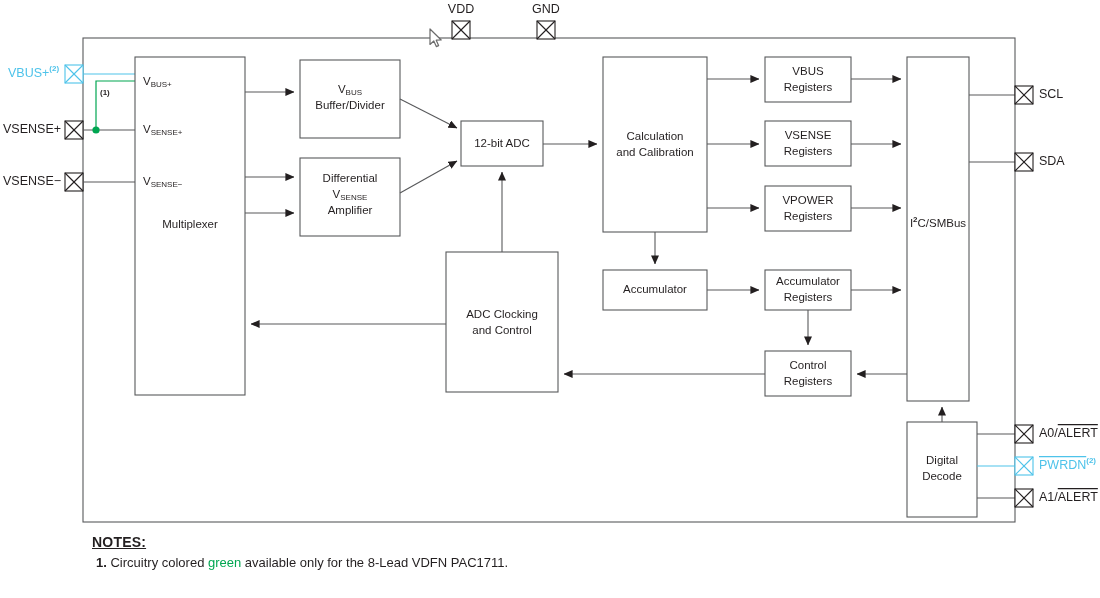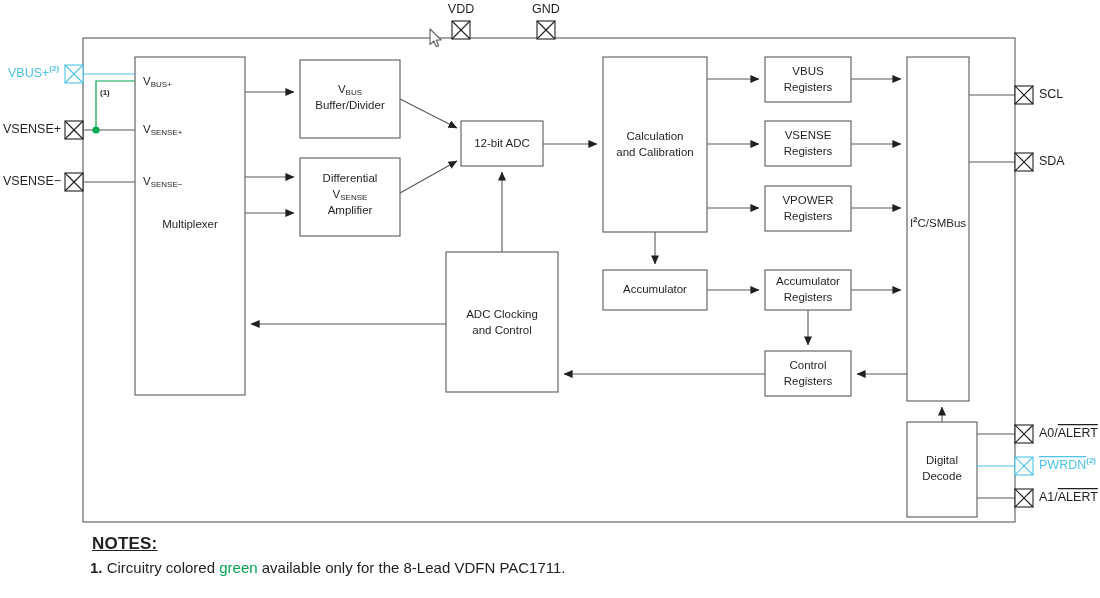--- a/index.html
+++ b/index.html
@@ -90,32 +90,32 @@
     font-size: 12.5px;
     text-anchor: middle;
   }
   .notes-wrap {
     position: absolute;
     left: 84px;
     top: 534px;
     width: 620px;
   }
   .notes-title {
-    font-size: 17px;
+    font-size: 14px;
     font-weight: bold;
     text-decoration: underline;
     color: #231f20;
     margin: 0 0 5px 0;
     letter-spacing: 0.2px;
     padding-left: 8px;
   }
   .note-line {
-    font-size: 15px;
+    font-size: 13px;
     color: #231f20;
-    margin: 0 0 5px 6px;
+    margin: 0 0 5px 12px;
     line-height: 1.25;
   }
   .note-num { font-weight: bold; }
   .kw-green { color: #00a651; }
   .kw-blue { color: #4ec3ea; }
   #cursor { position: absolute; left: 429px; top: 28px; }
 </style>
 </head>
 <body>
 

